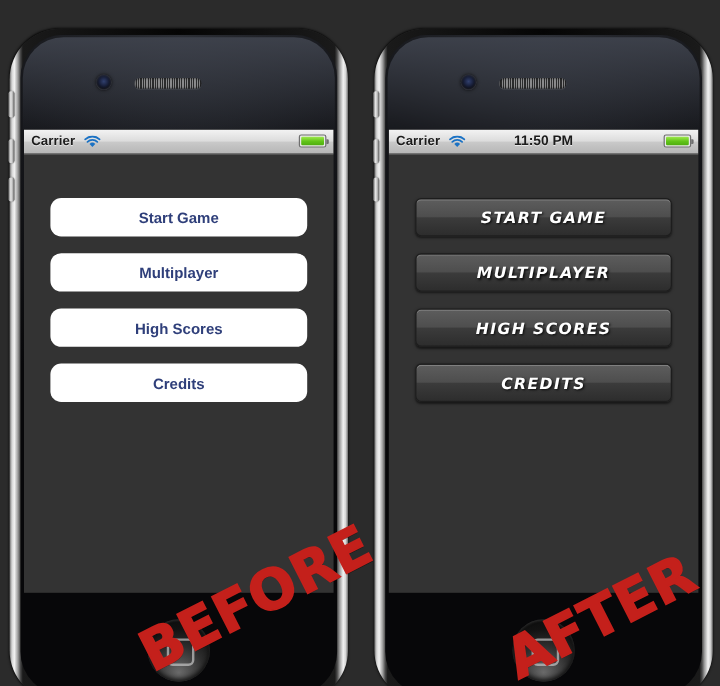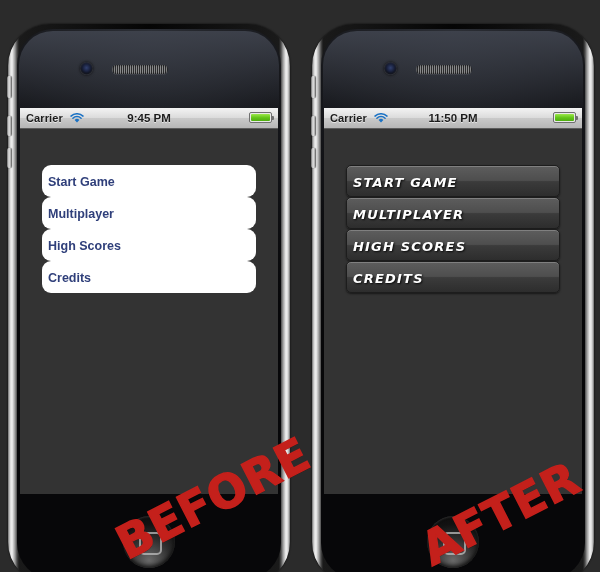--- a/index.html
+++ b/index.html
@@ -176,21 +176,22 @@
     background: linear-gradient(to bottom, #9ce84a, #61c318 55%, #4fae10);
   }
 
   .menu {
     padding: 36px 22px 0 22px;
   }
   .menu-btn {
     display: block;
     width: 100%;
     box-sizing: border-box;
-    text-align: left;
+    margin-bottom: 14px;
+    text-align: center;
     cursor: pointer;
     border: none;
   }
 
   
   .btn-before {
     height: 32px;
     line-height: 32px;
     border-radius: 9px;
     background: #ffffff;
@@ -261,21 +262,20 @@
 
     <div class="screen">
 
       <div class="statusbar">
         <span class="sb-carrier">Carrier</span>
         <svg class="sb-wifi" viewBox="0 0 14 11">
           <path d="M7 9.6 L4.6 6.9 a3.6 3.6 0 0 1 4.8 0 Z" fill="#1b72c4"></path>
           <path d="M2.9 5.2 a6 6 0 0 1 8.2 0" stroke="#1b72c4" stroke-width="1.5" fill="none" stroke-linecap="round"></path>
           <path d="M1 3.1 a8.8 8.8 0 0 1 12 0" stroke="#1b72c4" stroke-width="1.5" fill="none" stroke-linecap="round"></path>
         </svg>
-        <span class="sb-time">9:45 PM</span>
         <span class="sb-batt">
             <i></i>
           </span>
       </div>
 
       <div class="menu">
         <button class="menu-btn btn-before">Start Game</button>
         <button class="menu-btn btn-before">Multiplayer</button>
         <button class="menu-btn btn-before">High Scores</button>
         <button class="menu-btn btn-before">Credits</button>

